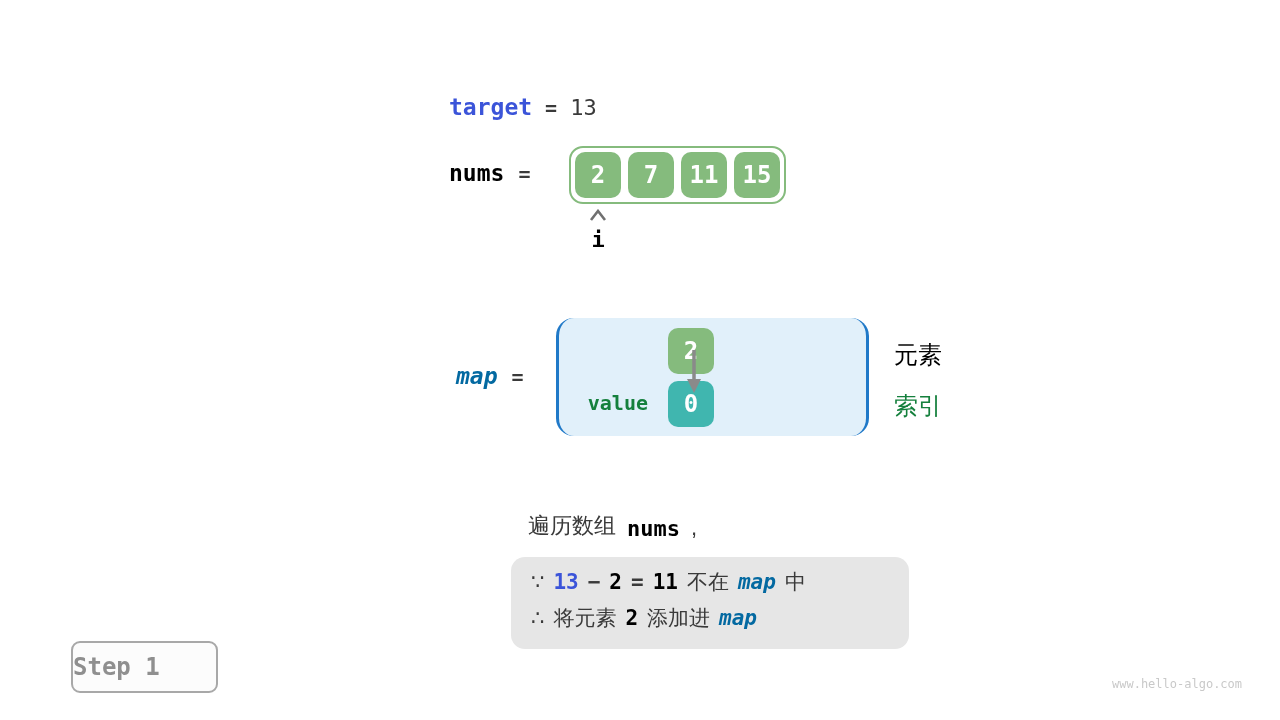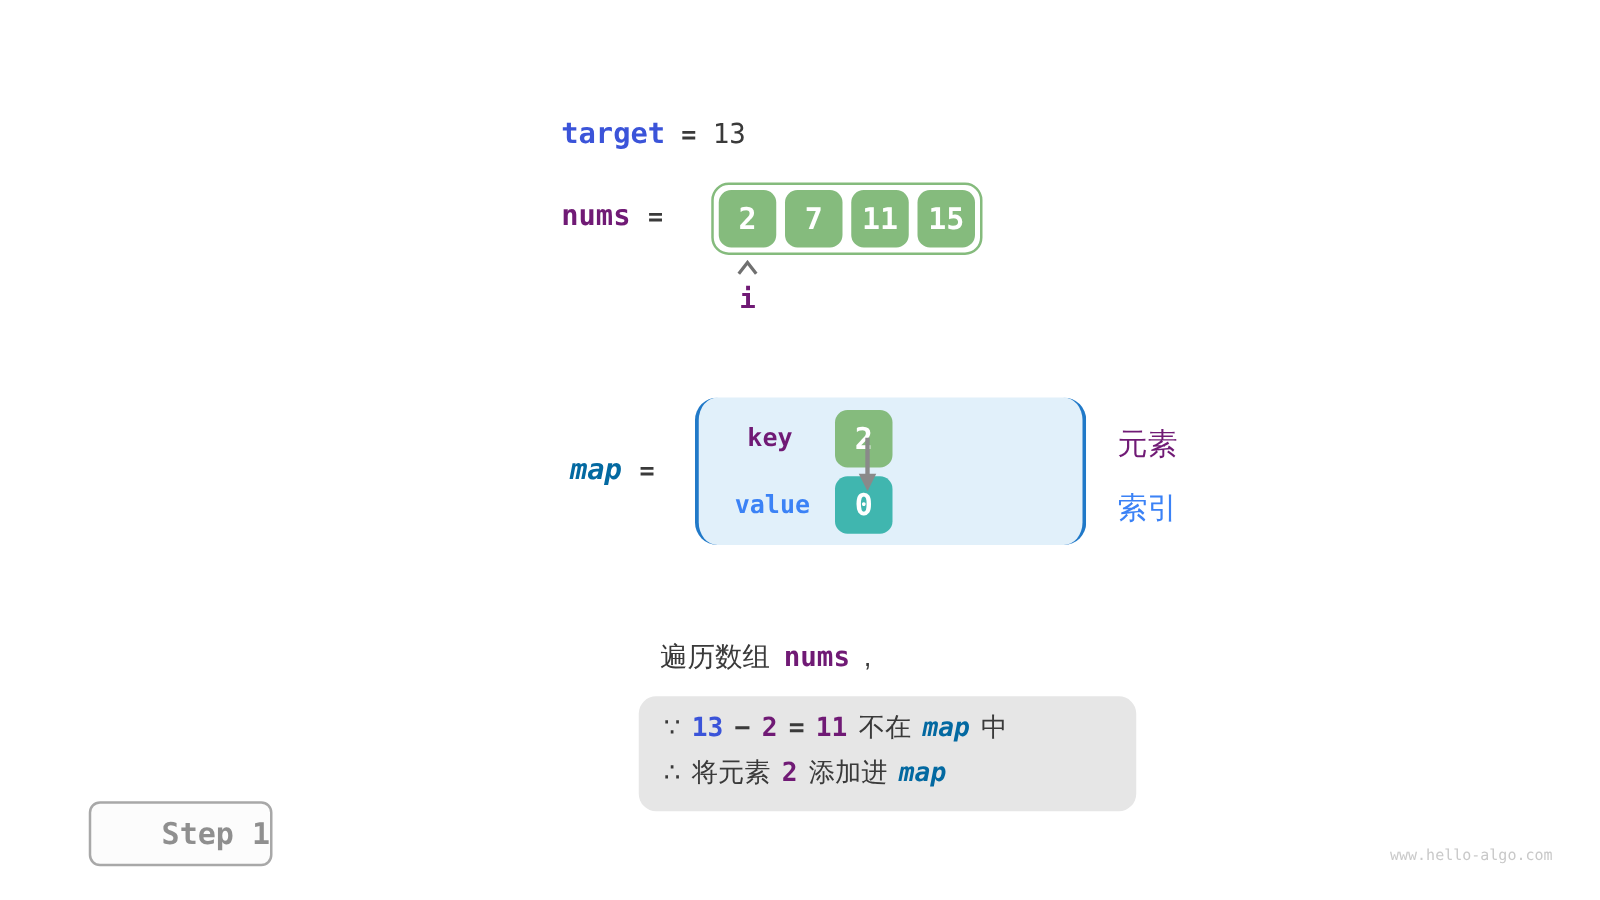--- a/index.html
+++ b/index.html
@@ -4,22 +4,22 @@
 <style>
   html,body{margin:0;padding:0;background:#ffffff;}
   .canvas{
     position:relative;width:1280px;height:720px;background:#ffffff;overflow:hidden;
     font-family:"Liberation Sans",sans-serif;color:#3A3A3A;margin-left:36px;
   }
   .code{font-family:"DejaVu Sans Mono",monospace;font-weight:bold;}
   .mono{font-family:"DejaVu Sans Mono",monospace;}
   .royal{color:#3B54D9;}
   .bblue{color:#0369a1;font-style:italic;}
-  .greent{color:#701a75;}
-  .tealt{color:#3b82f6;}
+  .greent{color:#000000;}
+  .tealt{color:#15803d;}
   .dark{color:#3A3A3A;}
 
   
   .target-row{position:absolute;left:413px;top:94px;display:flex;align-items:baseline;gap:13px;}
   .target-row .lbl{font-size:23px;}
   .eq{font-family:"DejaVu Sans Mono",monospace;font-weight:bold;font-size:20px;color:#3A3A3A;}
   .target-row .val{font-size:22px;color:#3A3A3A;}
 
   
   .nums-label{position:absolute;left:413px;top:160px;display:flex;align-items:baseline;gap:14px;}
@@ -50,36 +50,36 @@
   .map-value-label{position:absolute;left:0;top:391px;width:612px;text-align:right;font-size:20px;}
   .map-key-cell{position:absolute;left:632px;top:328px;}
   .map-value-cell{position:absolute;left:632px;top:381px;}
   .map-arrow{position:absolute;left:643px;top:350px;}
 
   .side-label{position:absolute;left:858px;font-size:24px;font-weight:normal;}
   .side-label.top{top:339px;}
   .side-label.bottom{top:390px;}
 
   
-  .caption{position:absolute;left:492px;top:511px;display:flex;align-items:center;gap:11px;font-size:22px;}
+  .caption{position:absolute;left:492px;top:511px;display:flex;align-items:flex-end;gap:11px;font-size:22px;}
   .caption .code{font-size:22px;}
 
   
   .note-box{
     position:absolute;left:475px;top:557px;width:398px;height:92px;box-sizing:border-box;
     background:#E6E6E6;border-radius:14px;padding:11px 0 0 20px;
   }
   .note-line{display:flex;align-items:baseline;gap:9px;height:36px;font-size:21px;}
   .note-line .code{font-size:21px;}
 
   
   .step-box{
     position:absolute;left:35px;top:641px;width:147px;height:52px;box-sizing:border-box;
     border:2px solid #A8A8A8;border-radius:9px;background:#FCFCFC;
-    display:flex;align-items:center;justify-content:flex-end;
+    display:flex;align-items:center;justify-content:flex-start;
   }
   .step-box span{font-family:"DejaVu Sans Mono",monospace;font-weight:bold;font-size:24px;color:#8F8F8F;white-space:pre;}
 
   .watermark{position:absolute;left:1076px;top:677px;font-family:"DejaVu Sans Mono",monospace;font-size:12px;color:#C9C9C9;}
 </style>
 </head>
 <body>
 
 <div class="canvas">
 
@@ -115,21 +115,20 @@
     </svg>
     <span class="code greent i-lbl">i</span>
   </div>
 
   <div class="map-label">
     <span class="code bblue lbl">map</span>
     <span class="eq">=</span>
   </div>
 
   <div class="map-box"></div>
-  <div class="map-key-label code greent">key</div>
   <div class="map-value-label code tealt">value</div>
   <div class="map-key-cell cell green">
       <span>2</span>
     </div>
   <div class="map-value-cell cell teal">
       <span>0</span>
     </div>
   <svg class="map-arrow" width="30" height="44" viewBox="0 0 30 44">
     <line x1="15" y1="0" x2="15" y2="31" stroke="#8A8A8A" stroke-width="3.5"></line>
     <polygon points="15,43 8,29 22,29" fill="#8A8A8A"></polygon>

